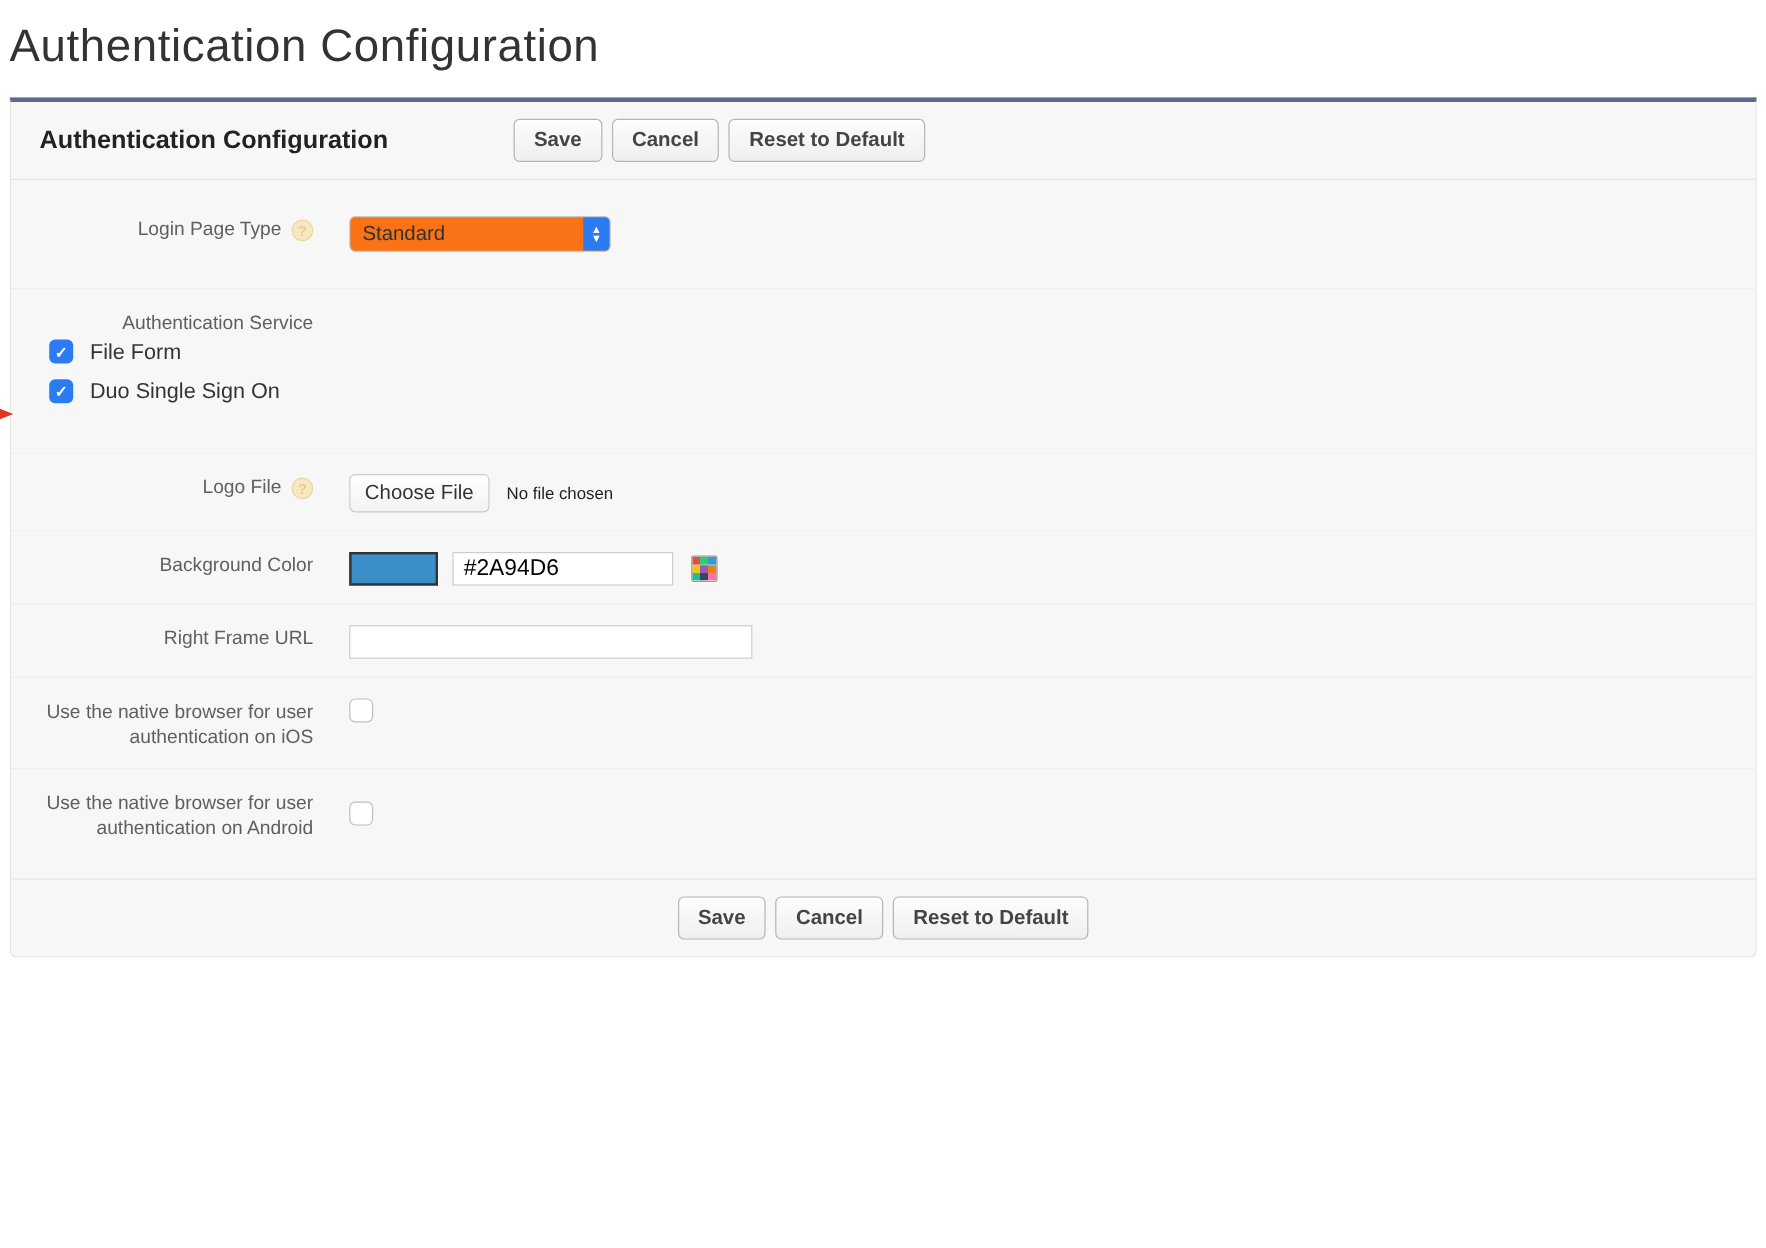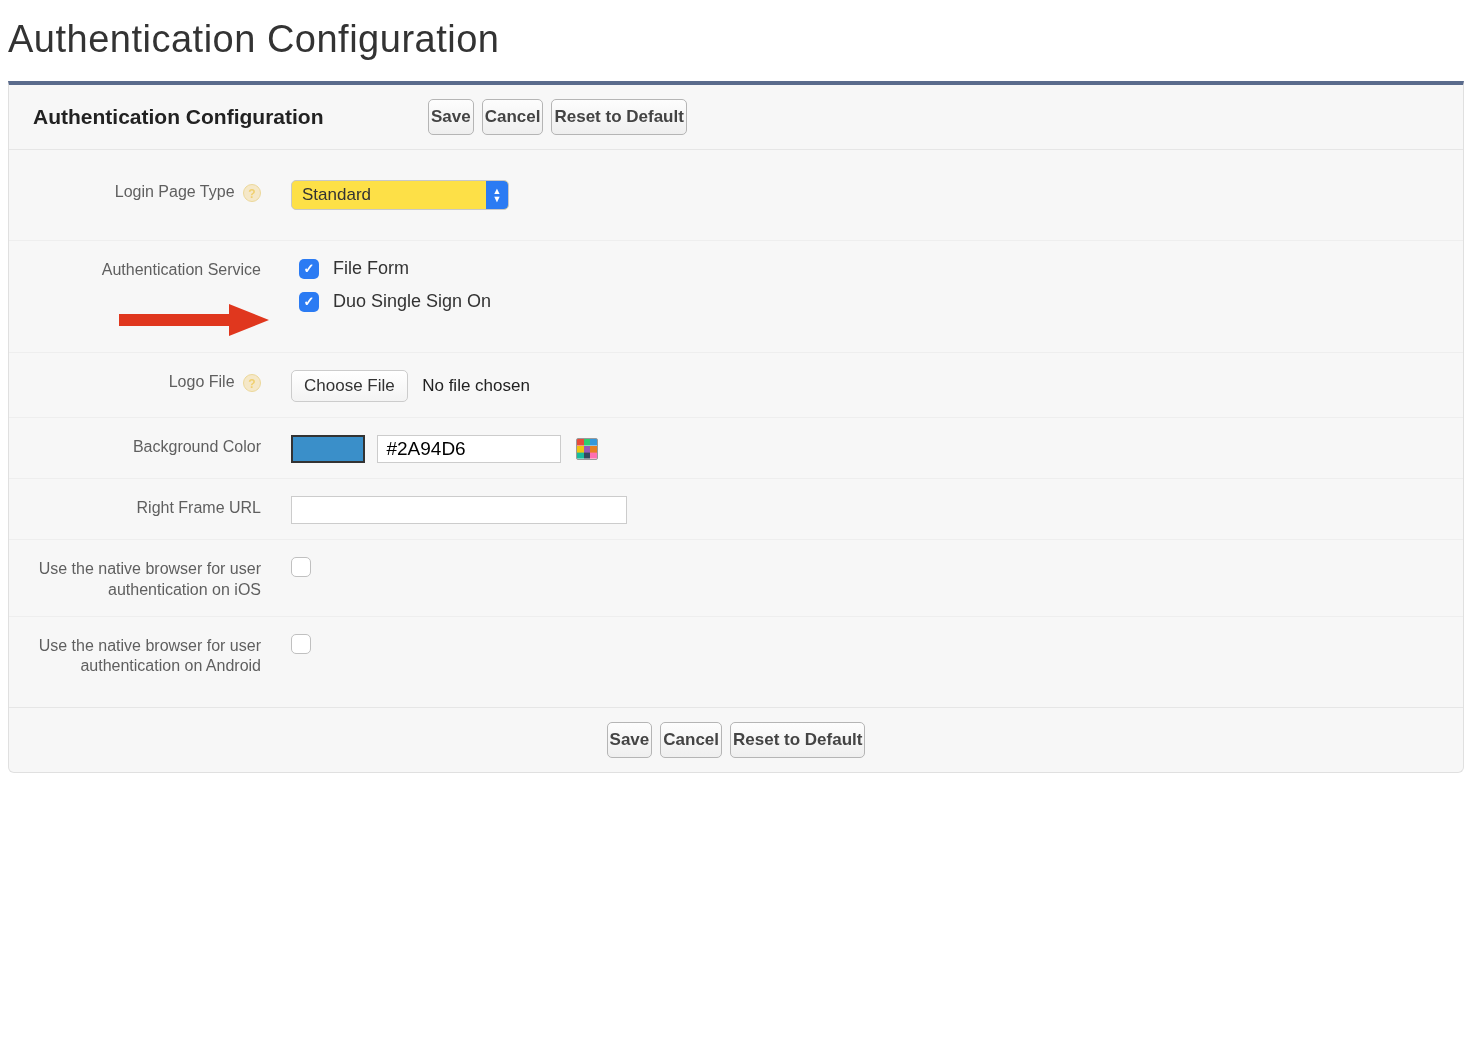--- a/index.html
+++ b/index.html
@@ -35,21 +35,21 @@
     font-size: 21px;
     font-weight: 700;
     color: #222;
     width: 375px;
     line-height: 1.3;
   }
   .btn {
     background: linear-gradient(#fdfdfd, #efefef);
     border: 1px solid #b5b5b5;
     border-radius: 5px;
-    padding: 7px 2px;
+    padding: 7px 16px;
     font-size: 17px;
     font-weight: 700;
     color: #444;
     cursor: pointer;
     text-align: right;
   }
   .btn-row { display: flex; gap: 8px; }
 
   .form-row {
     display: flex;
@@ -92,21 +92,21 @@
     position: relative;
   }
 
   
   .mac-select {
     position: relative;
     display: inline-flex;
     align-items: center;
     border: 1px solid #c8c8c8;
     border-radius: 5px;
-    background: #fde047;
+    background: #f97316;
     height: 30px;
     width: 218px;
     overflow: hidden;
     font-size: 17px;
   }
   .mac-select .sel-text { padding: 0 10px; flex: 1; }
   .mac-select .sel-arrows {
     width: 22px;
     height: 100%;
     background: #2b7bf3;
@@ -149,21 +149,21 @@
     display: inline-block;
     background: linear-gradient(#ffffff,#f3f3f3);
     border: 1px solid #cccccc;
     border-radius: 5px;
     padding: 5px 12px;
     font-size: 17px;
     color: #333;
     cursor: pointer;
     text-align: right;
   }
-  .file-status { font-size: 17px; margin-left: 10px; color: #222; }
+  .file-status { font-size: 14px; margin-left: 10px; color: #222; }
 
   
   .color-swatch {
     width: 74px; height: 28px;
     background: #3a8fc9;
     border: 2px solid #333;
     display: inline-block;
     vertical-align: middle;
   }
   .color-input {
@@ -245,21 +245,21 @@
         <div class="mac-select">
           <span class="sel-text">Standard</span>
           <span class="sel-arrows">
             <span>▲</span>
               <span>▼</span>
           </span>
         </div>
       </div>
     </div>
 
-    <div class="form-row" style="padding-bottom:40px;">
+    <div class="form-row" style="padding-bottom:40px;flex-direction:column;">
       <div class="form-label-col">
         <span class="form-label">Authentication Service</span>
       </div>
       <div class="form-field-col" style="padding-left:30px;">
 
         <svg class="arrow-annotation" viewBox="0 0 150 40">
           <polygon points="0,14 110,14 110,4 150,20 110,36 110,26 0,26" fill="#e0371e"></polygon>
         </svg>
 
         <div class="cb-item">
@@ -306,21 +306,21 @@
 
     <div class="form-row">
       <div class="form-label-col">
         <span class="form-label">Use the native browser for user authentication on iOS</span>
       </div>
       <div class="form-field-col">
         <span class="mac-checkbox unchecked"></span>
       </div>
     </div>
 
-    <div class="form-row no-border" style="padding-bottom:30px;">
+    <div class="form-row no-border" style="padding-bottom:30px;align-items:center;">
       <div class="form-label-col">
         <span class="form-label">Use the native browser for user authentication on Android</span>
       </div>
       <div class="form-field-col">
         <span class="mac-checkbox unchecked"></span>
       </div>
     </div>
 
   </div>
 

